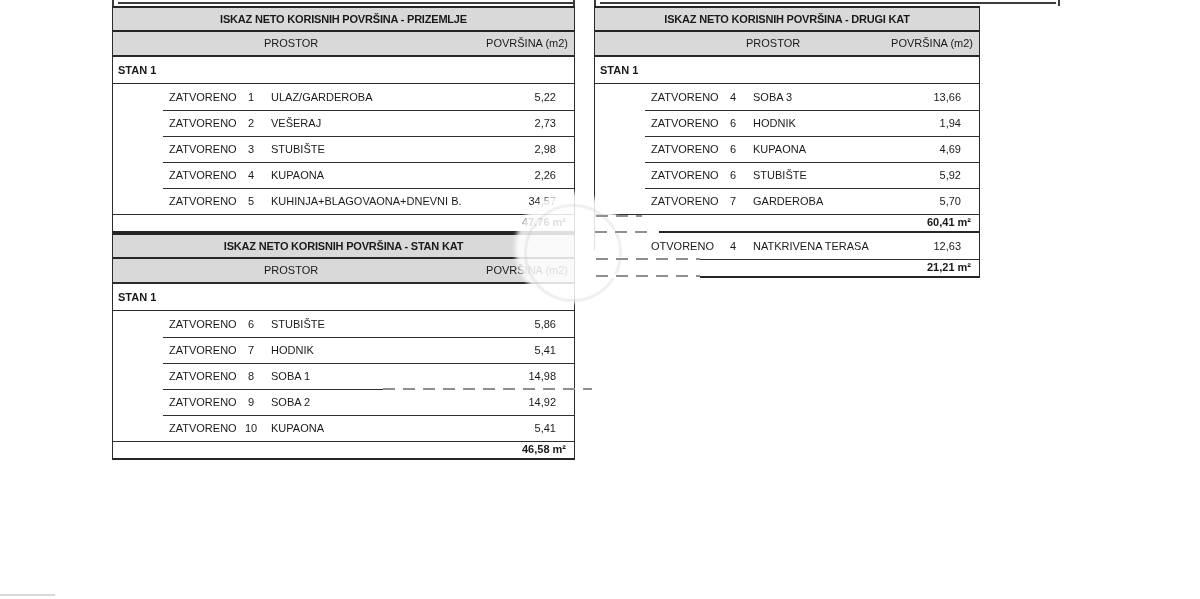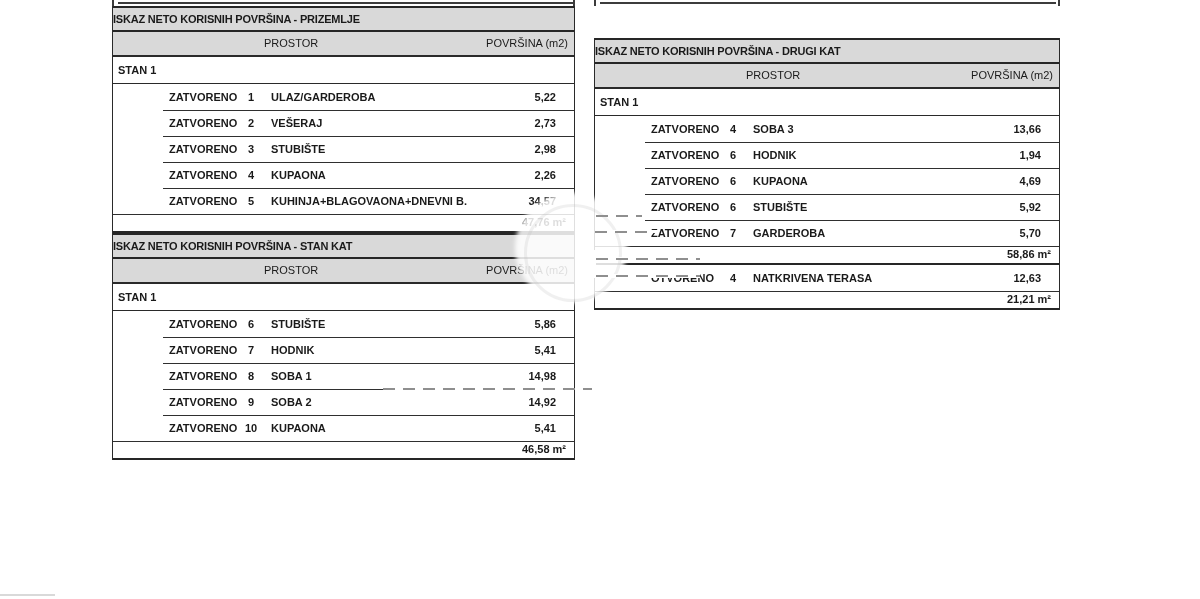--- a/index.html
+++ b/index.html
@@ -7,34 +7,34 @@
     width:1200px;height:599px;position:relative;overflow:hidden;
     background:#ffffff;color:#1a1a1a;
     font-family:"Liberation Sans", sans-serif;
     font-size:11px;
   }
   .tbl{position:absolute;box-sizing:border-box;
     border-left:1px solid #2a2a2a;border-right:1px solid #2a2a2a;background:#fff;}
   .titlebar{
     box-sizing:border-box;height:26px;line-height:22px;
     border-top:2px solid #262626;border-bottom:2px solid #262626;
-    background:#d9d9d9;font-weight:bold;text-align:left;
+    background:#d9d9d9;font-weight:bold;text-align:center;
     font-size:11px;letter-spacing:-0.2px;
   }
   .colsrow{
     box-sizing:border-box;height:25px;line-height:23px;position:relative;
     border-bottom:2px solid #2a2a2a;background:#d9d9d9;
   }
   .col-prostor{position:absolute;left:151px;top:0;}
   .col-povrsina{position:absolute;right:6px;top:0;text-align:right;}
   .grouprow{
     box-sizing:border-box;height:27px;line-height:26px;position:relative;
     border-bottom:1px solid #2a2a2a;font-weight:bold;padding-left:5px;
   }
-  .drow{position:relative;height:26px;line-height:26px;font-weight:bold;}
+  .drow{position:relative;height:26px;line-height:26px;}
   .drow.sep::before{
     content:"";position:absolute;left:50px;right:0;top:0;height:1px;background:#2f2f2f;
   }
   .rlabel{position:absolute;left:56px;}
   .rnum{position:absolute;left:129px;width:18px;text-align:center;}
   .rname{position:absolute;left:158px;}
   .rval{position:absolute;right:18px;}
   .trow{
     box-sizing:border-box;height:19px;line-height:15px;
     border-top:1px solid #2f2f2f;border-bottom:2px solid #262626;
@@ -135,21 +135,21 @@
   </div>
   <div class="drow sep">
     <span class="rlabel">ZATVORENO</span>
     <span class="rnum">10</span>
     <span class="rname">KUPAONA</span>
     <span class="rval">5,41</span>
   </div>
   <div class="trow">46,58 m²</div>
 </div>
 
-<div class="tbl" style="left:594px;top:6px;width:466px;margin-top:32px;">
+<div class="tbl" style="left:594px;top:6px;width:386px;">
   <div class="titlebar">ISKAZ NETO KORISNIH POVRŠINA - DRUGI KAT</div>
   <div class="colsrow">
     <span class="col-prostor">PROSTOR</span>
     <span class="col-povrsina">POVRŠINA (m2)</span>
   </div>
   <div class="grouprow">STAN 1</div>
   <div class="drow">
     <span class="rlabel">ZATVORENO</span>
     <span class="rnum">4</span>
     <span class="rname">SOBA 3</span>
@@ -172,21 +172,21 @@
     <span class="rnum">6</span>
     <span class="rname">STUBIŠTE</span>
     <span class="rval">5,92</span>
   </div>
   <div class="drow sep">
     <span class="rlabel">ZATVORENO</span>
     <span class="rnum">7</span>
     <span class="rname">GARDEROBA</span>
     <span class="rval">5,70</span>
   </div>
-  <div class="trow">58,86 m²</div>
+  <div class="trow">60,41 m²</div>
   <div class="drow">
     <span class="rlabel">OTVORENO</span>
     <span class="rnum">4</span>
     <span class="rname">NATKRIVENA TERASA</span>
     <span class="rval">12,63</span>
   </div>
   <div class="trow">21,21 m²</div>
 </div>
 
 <div class="wm wm-blob" style="left:515px;top:193px;width:112px;height:110px;"></div>

